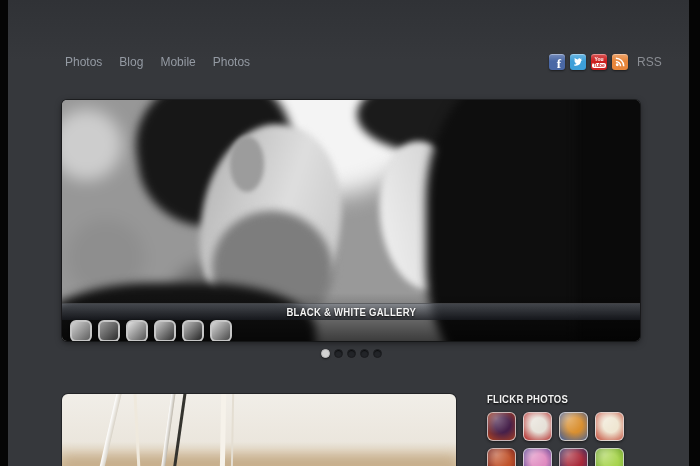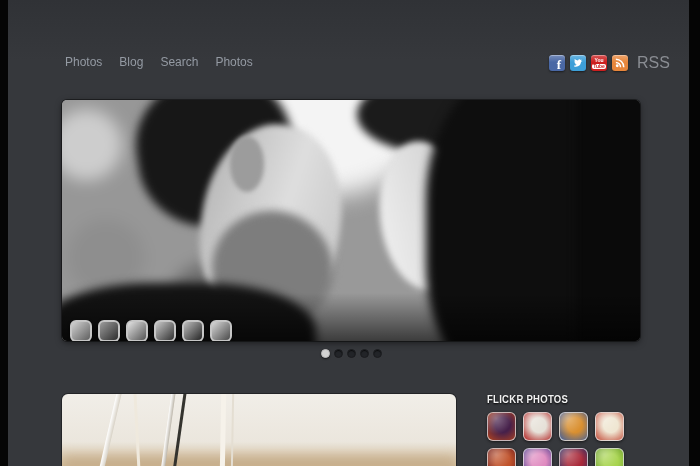--- a/index.html
+++ b/index.html
@@ -31,21 +31,21 @@
   .social { position:absolute; left:541px; top:54px; display:flex; align-items:center; gap:5px; }
   .sicon { width:16px; height:16px; border-radius:3px; display:flex; align-items:center;
            justify-content:center; cursor:pointer; overflow:hidden; position:relative;
            box-shadow:inset 0 1px 0 rgba(255,255,255,.35), 0 1px 2px rgba(0,0,0,.5); }
   .fglyph { color:#fff; font-family:"Liberation Serif", serif; font-weight:bold;
             font-size:13px; position:relative; top:2px; left:2px; }
   .yt-wrap { display:flex; flex-direction:column; align-items:center; line-height:1; }
   .you  { color:#fff; font-size:5px; font-weight:bold; }
   .tube { color:#c22; background:#fff; font-size:5px; font-weight:bold;
           border-radius:2px; padding:0 1px; margin-top:1px; }
-  .rss-label { color:#8a8d93; font-size:16px; margin-left:4px; cursor:pointer; }
+  .rss-label { color:#8a8d93; font-size:12px; margin-left:4px; cursor:pointer; }
 
   
   .slider { position:absolute; left:54px; top:100px; width:578px; height:241px;
             border-radius:5px; overflow:hidden; cursor:pointer;
             box-shadow:0 0 0 1px rgba(0,0,0,.4), 0 2px 6px rgba(0,0,0,.5); }
   .photo { position:absolute; inset:0; background:#999; }
   .photo div { position:absolute; }
   .ph-bokeh { left:-5%; top:-10%; width:42%; height:130%;
     background:
       radial-gradient(circle at 22% 22%, #cdcdcd 0 11%, transparent 12%),
@@ -126,21 +126,21 @@
 </head>
 <body>
 
 <div class="frame">
   <div class="page">
 
 
     <nav>
       <a>Photos</a>
       <a>Blog</a>
-      <a>Search</a>
+      <a>Mobile</a>
       <a>Photos</a>
     </nav>
 
     <div class="social">
       <span class="sicon" style="background: linear-gradient(rgba(255, 255, 255, 0.25), rgba(0, 0, 0, 0) 45%), rgb(74, 104, 165);">
         <span class="fglyph">f</span>
       </span>
       <span class="sicon" style="background: linear-gradient(rgba(255, 255, 255, 0.25), rgba(0, 0, 0, 0) 45%), rgb(61, 159, 216);">
         <svg width="12" height="12" viewBox="0 0 14 14">
           <path fill="#fff" d="M2.5 11c4.8 1.2 8-1.8 8-5.4l1.8-1-1.9-.2L11.6 3c-.8.4-1.3.5-1.9.3C8.9 2.4 7.4 2.6 7 4c-1.5-.1-2.8-.7-3.8-1.8-.5 1.2-.2 2.3.8 3.1-.5 0-1-.1-1.4-.4 0 1.2.8 2.1 2 2.4-.4.2-.9.2-1.4.1.4 1 1.2 1.5 2.3 1.6-.9.7-1.9 1-3 1z"></path>
@@ -170,20 +170,23 @@
         <div class="ph-man-face"></div>
         <div class="ph-man-ear"></div>
         <div class="ph-man-beard"></div>
         <div class="ph-man-shoulder"></div>
         <div class="ph-woman-hair2"></div>
         <div class="ph-woman-face"></div>
         <div class="ph-woman-hair"></div>
         <div class="ph-right-edge"></div>
         <div class="ph-bottom"></div>
       </div>
+      <div class="caption">
+        <span>BLACK &amp; WHITE GALLERY</span>
+      </div>
       <div class="sthumbs">
           <span class="sthumb" style="background: linear-gradient(135deg, rgb(210, 210, 210), rgb(95, 95, 95));"></span>
           <span class="sthumb" style="background: linear-gradient(135deg, rgb(156, 156, 156), rgb(45, 45, 45));"></span>
           <span class="sthumb" style="background: linear-gradient(135deg, rgb(226, 226, 226), rgb(85, 85, 85));"></span>
           <span class="sthumb" style="background: linear-gradient(135deg, rgb(200, 200, 200), rgb(50, 50, 50));"></span>
           <span class="sthumb" style="background: linear-gradient(135deg, rgb(189, 189, 189), rgb(36, 36, 36));"></span>
           <span class="sthumb" style="background: linear-gradient(135deg, rgb(216, 216, 216), rgb(74, 74, 74));"></span>
         </div>
     </div>
 

